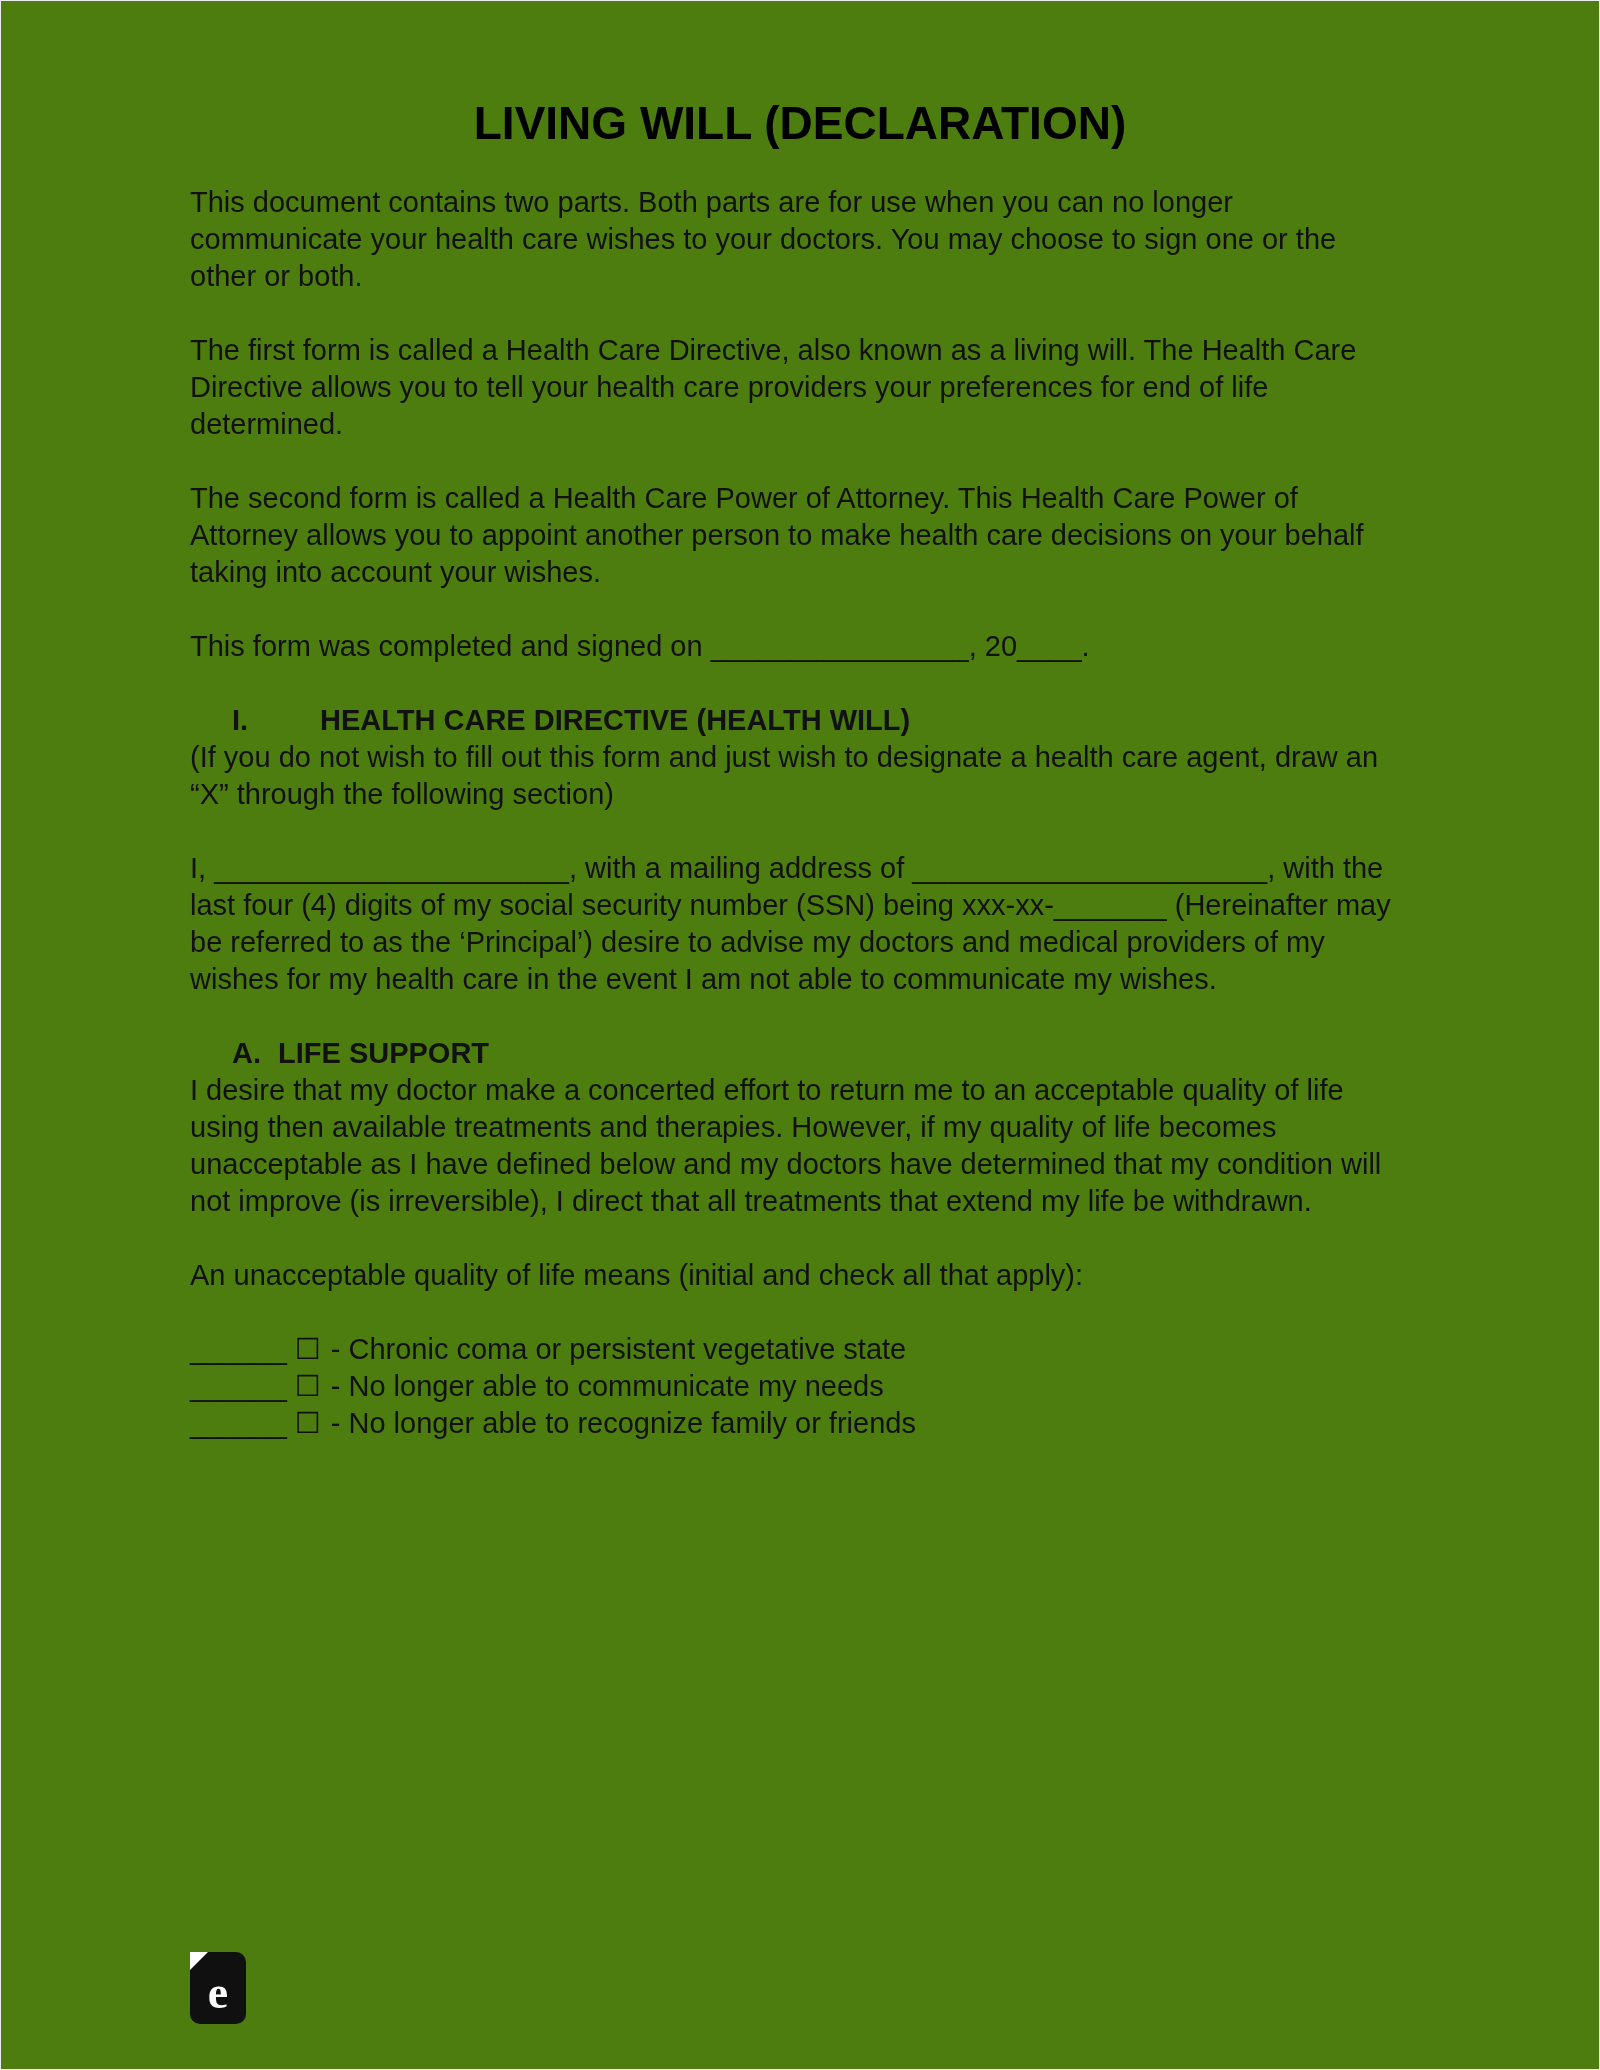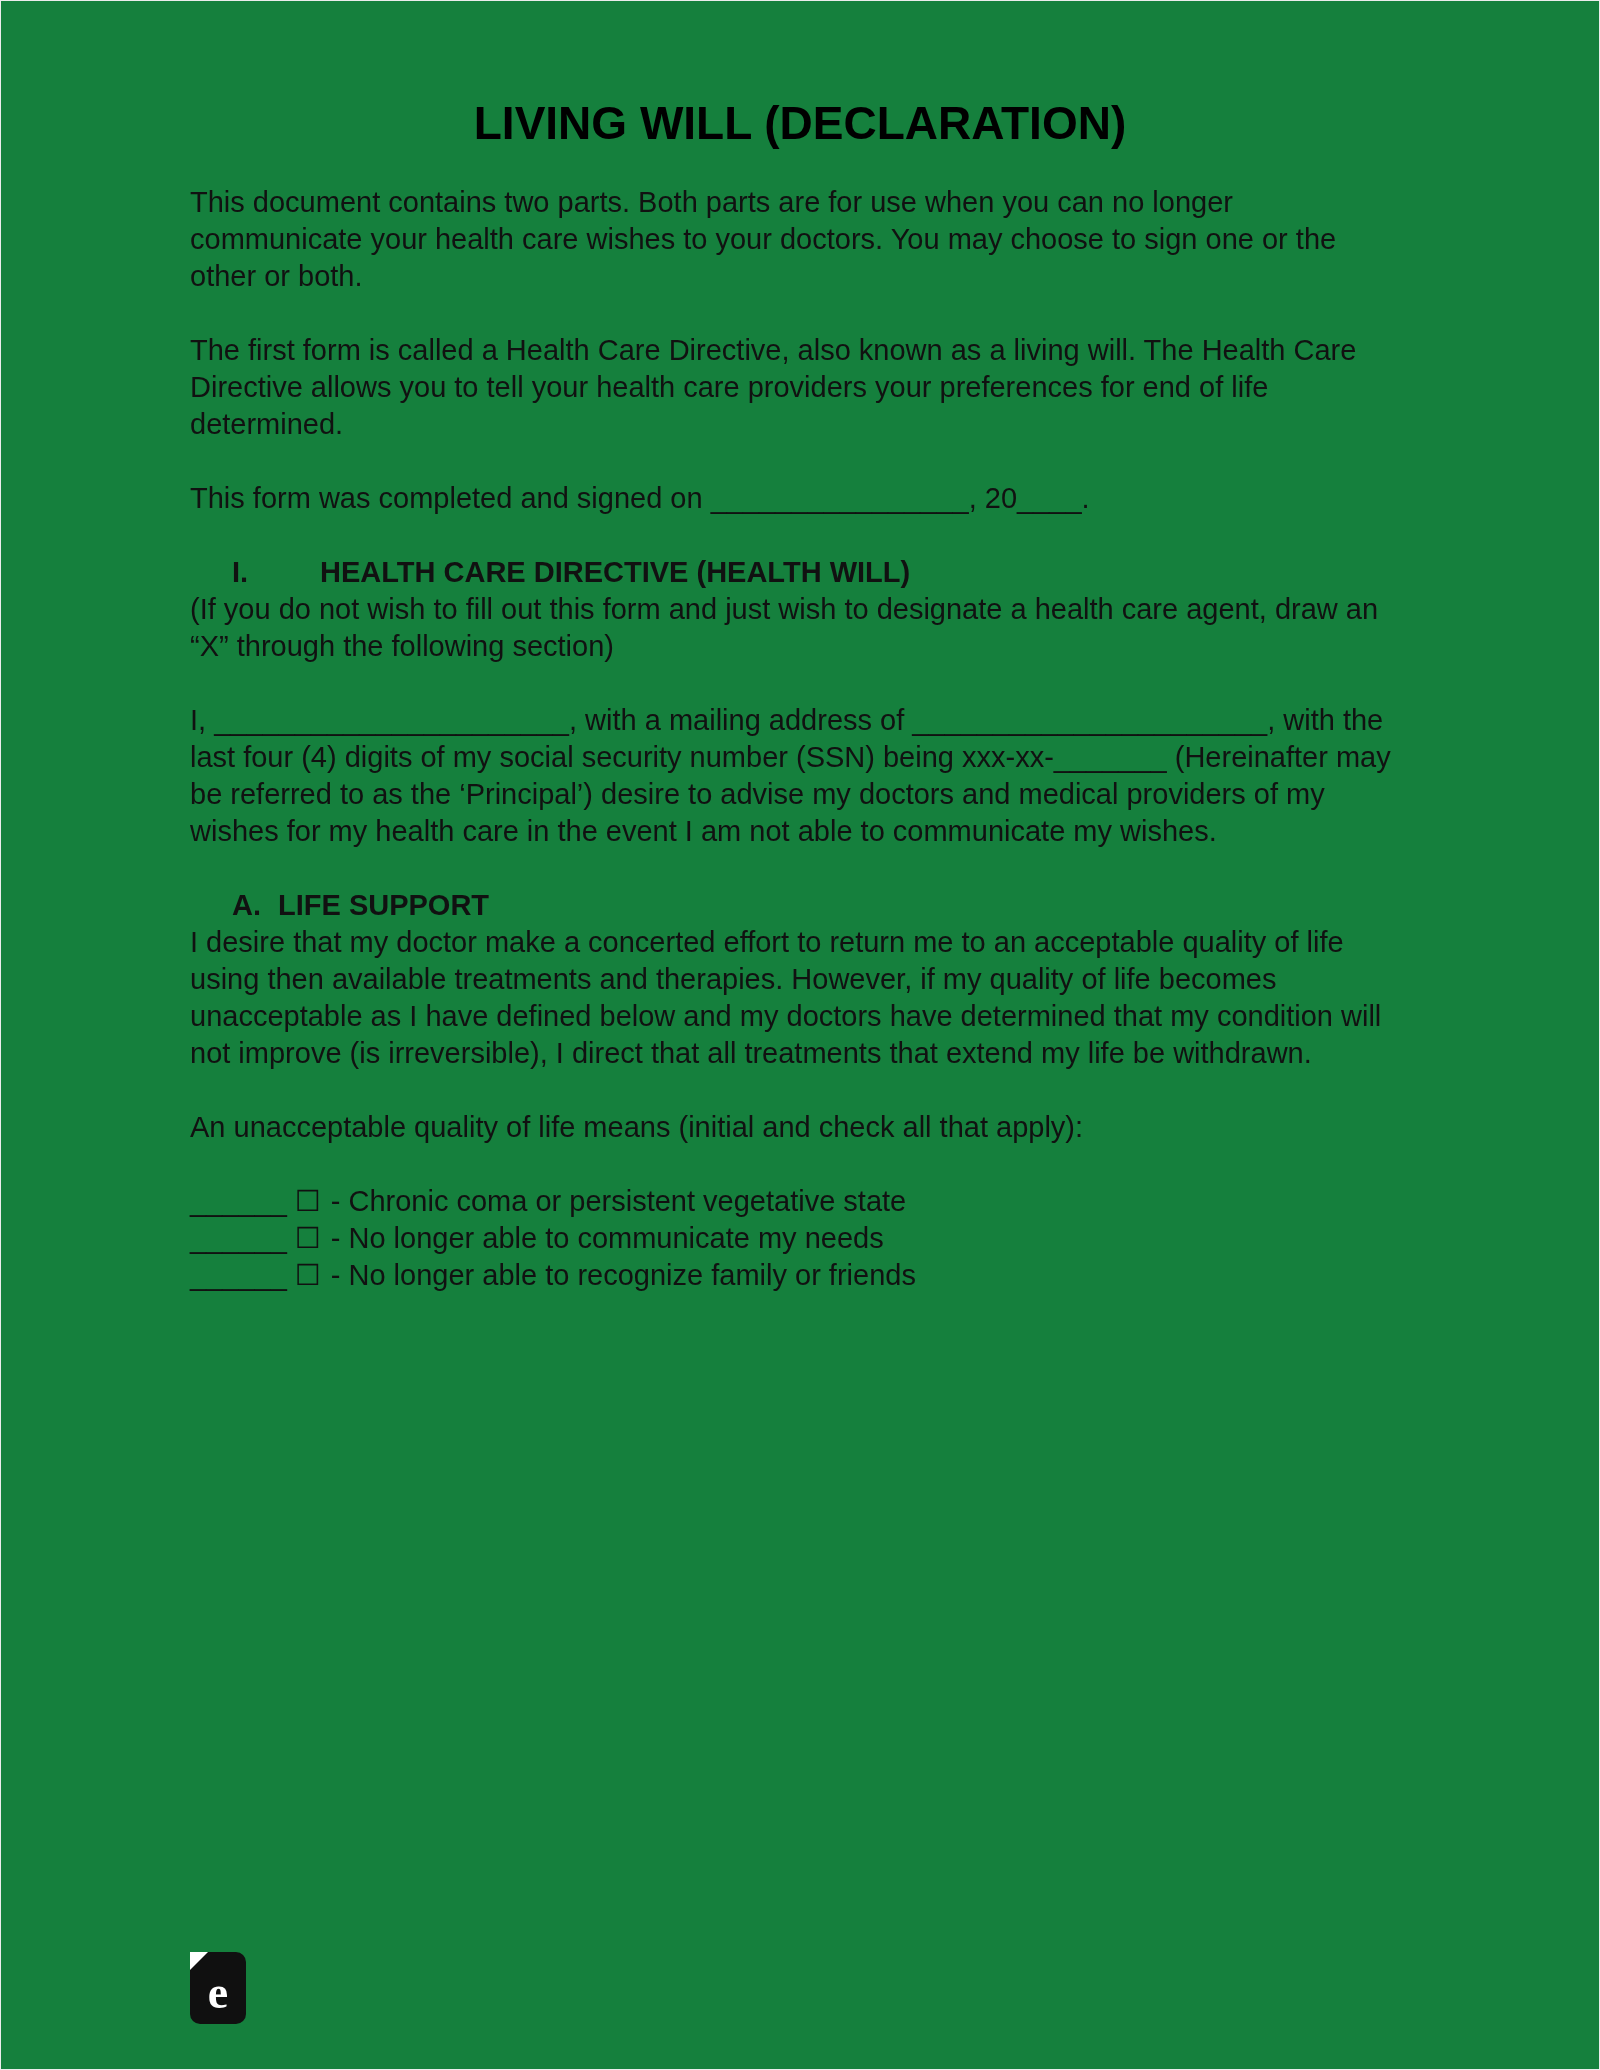--- a/index.html
+++ b/index.html
@@ -1,21 +1,21 @@
 <!DOCTYPE html>
 <html><head>
 <meta charset="utf-8">
 <style>
   * { margin: 0; padding: 0; box-sizing: border-box; }
   html, body { background: #ffffff; }
   .page {
     position: relative;
     width: 1600px;
     height: 2070px;
-    background: #15803d;
+    background: #4d7c0f;
     font-family: "Liberation Sans", sans-serif;
     font-size: 29px;
     line-height: 37px;
     color: #111111;
     padding: 96px 190px 0 190px;
     box-shadow: inset 0 0 0 1px #ececec;
     overflow: hidden;
   }
   h1.doc-title {
     font-size: 46px;
@@ -83,20 +83,21 @@
 <body>
 
 <div class="page">
 
   <h1 class="doc-title">LIVING WILL (DECLARATION)</h1>
 
   <p class="para">This document contains two parts. Both parts are for use when you can no longer communicate your health care wishes to your doctors. You may choose to sign one or the other or both.</p>
 
   <p class="para">The first form is called a Health Care Directive, also known as a living will.  The Health Care Directive allows you to tell your health care providers your preferences for end of life determined.</p>
 
+  <p class="para">The second form is called a Health Care Power of Attorney. This Health Care Power of Attorney allows you to appoint another person to make health care decisions on your behalf taking into account your wishes.</p>
 
   <p class="para">This form was completed and signed on ________________, 20____.</p>
 
   <div class="section-heading">
     <span class="sec-num">I.</span><span class="sec-title">HEALTH CARE DIRECTIVE (HEALTH WILL)</span>
   </div>
   <p class="tight">(If you do not wish to fill out this form and just wish to designate a health care agent, draw an “X” through the following section)</p>
 
   <div class="spacer"></div>
 

